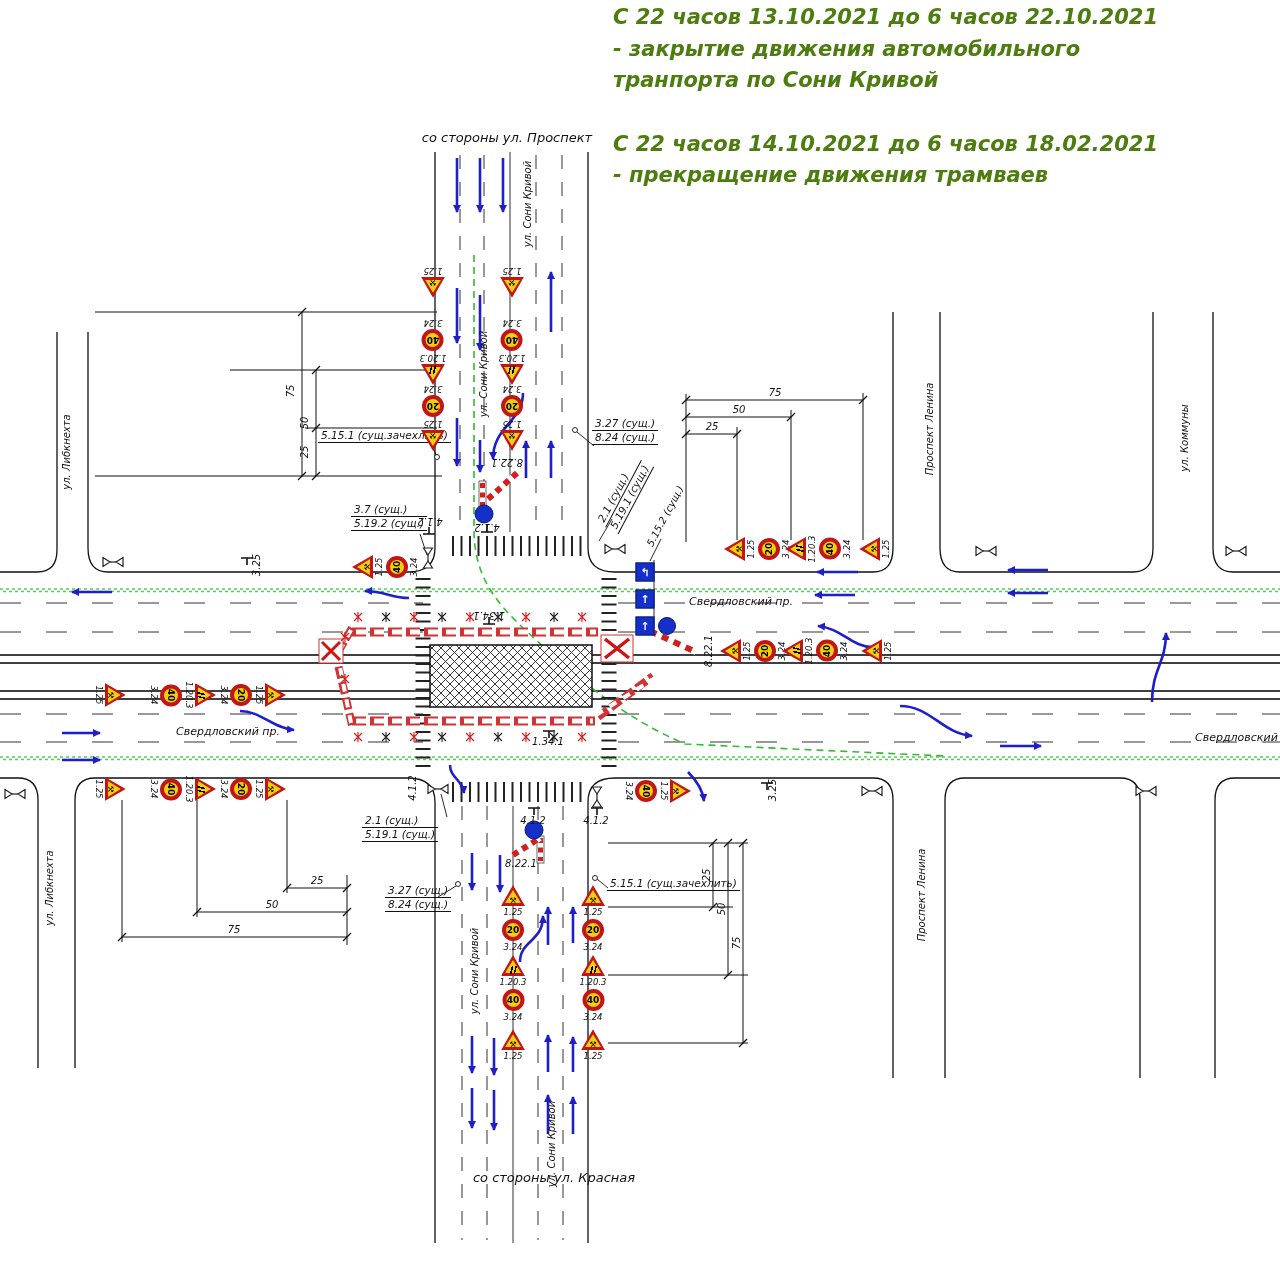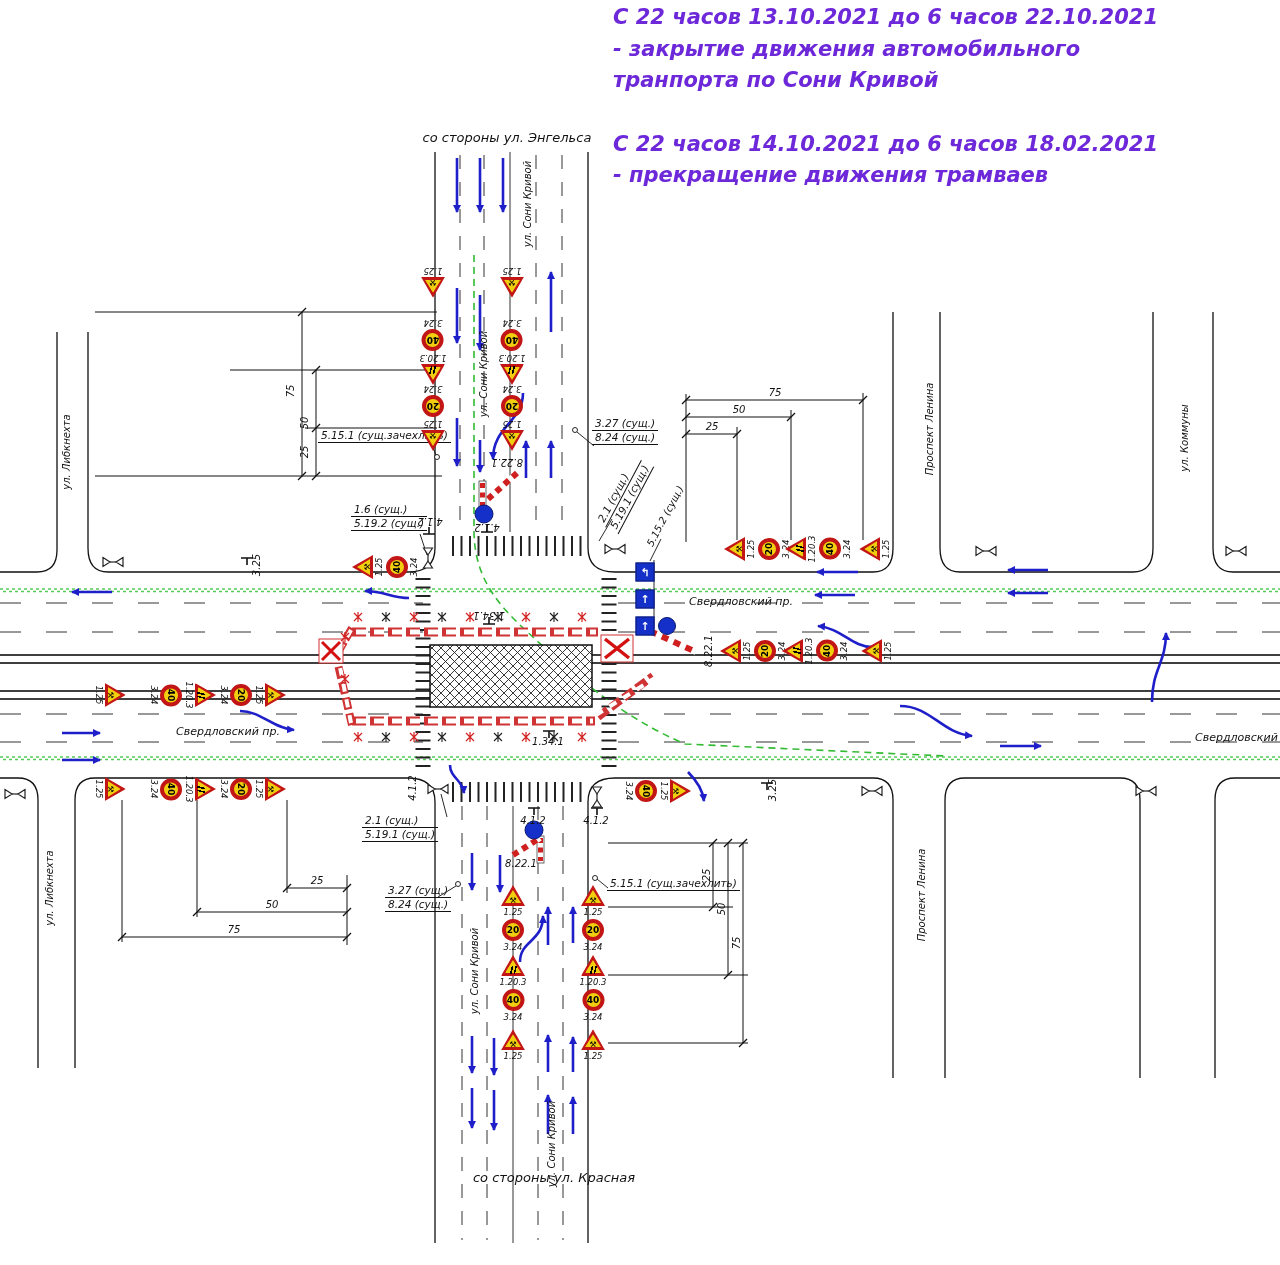--- a/index.html
+++ b/index.html
@@ -1,20 +1,20 @@
 <!DOCTYPE html>
 <html><head>
 <meta charset="utf-8">
 <style>
   html,body{margin:0;padding:0;background:#fff;}
   #stage{position:relative;width:1280px;height:1265px;background:#fff;overflow:hidden;
          font-family:"DejaVu Sans",sans-serif;}
   #linework{position:absolute;left:0;top:0;z-index:1;}
   .notice{position:absolute;left:613px;top:2px;width:545px;z-index:4;
-          font:italic 700 21px "DejaVu Sans",sans-serif;color:#6d28d9;line-height:1.5;}
+          font:italic 700 21px "DejaVu Sans",sans-serif;color:#4d7c0f;line-height:1.5;}
   .notice p{margin:0 0 32px 0;}
   .t{position:absolute;z-index:4;font:italic 11px "DejaVu Sans",sans-serif;color:#111;
      white-space:nowrap;transform:translate(-50%,-50%);}
   .sm{font-size:10px;}
   .dimt{font-size:10px;}
   .r90{transform:translate(-50%,-50%) rotate(-90deg);}
   .r180{transform:translate(-50%,-50%) rotate(180deg);}
   .r62{transform:translate(-50%,-50%) rotate(-62deg);}
   .ann{position:absolute;z-index:4;font:italic 10.5px "DejaVu Sans",sans-serif;color:#111;white-space:nowrap;}
   .ann .ln{display:block;border-bottom:1px solid #111;padding:0 3px 1px;}
@@ -287,21 +287,21 @@
     <use href="#tbar" transform="translate(247,558)"></use>
         <use href="#tbar" transform="translate(767,783)"></use>
   </g>
 </svg>
 
 <div class="notice">
   <p>С 22 часов 13.10.2021 до 6 часов 22.10.2021 - закрытие движения автомобильного транпорта по Сони Кривой</p>
   <p>С 22 часов 14.10.2021 до 6 часов 18.02.2021 - прекращение движения трамваев</p>
 </div>
 
-<div class="t" style="left:507px;top:137px;font-size:13px">со стороны ул. Энгельса</div>
+<div class="t" style="left:507px;top:137px;font-size:13px">со стороны ул. Проспект</div>
 <div class="t" style="left:554px;top:1177px;font-size:13px">со стороны ул. Красная</div>
 <div class="t r90 sm" style="left:527px;top:204px">ул. Сони Кривой</div>
 <div class="t r90 sm" style="left:483px;top:374px">ул. Сони Кривой</div>
 <div class="t r90 sm" style="left:474px;top:971px">ул. Сони Кривой</div>
 <div class="t r90 sm" style="left:551px;top:1144px">ул. Сони Кривой</div>
 <div class="t r90 sm" style="left:66px;top:452px">ул. Либкнехта</div>
 <div class="t r90 sm" style="left:49px;top:888px">ул. Либкнехта</div>
 <div class="t r90 sm" style="left:929px;top:429px">Проспект Ленина</div>
 <div class="t r90 sm" style="left:921px;top:895px">Проспект Ленина</div>
 <div class="t r90 sm" style="left:1184px;top:438px">ул. Коммуны</div>
@@ -323,21 +323,21 @@
 <div class="t r90 dimt" style="left:736px;top:943px">75</div>
 
 <div class="ann" style="left:318px;top:429px">
   <span class="ln">5.15.1 (сущ.зачехлить)</span>
     </div>
 <div class="ann" style="left:592px;top:417px">
   <span class="ln">3.27 (сущ.)</span>
   <span class="ln">8.24 (сущ.)</span>
     </div>
 <div class="ann" style="left:351px;top:503px">
-  <span class="ln">1.6 (сущ.)</span>
+  <span class="ln">3.7 (сущ.)</span>
   <span class="ln">5.19.2 (сущ.)</span>
     </div>
 <div class="ann r62" style="left:624px;top:494px">
   <span class="ln">2.1 (сущ.)</span>
   <span class="ln">5.19.1 (сущ.)</span>
     </div>
 <div class="t r62 sm" style="left:665px;top:516px">5.15.2 (сущ.)</div>
 <div class="t r180 sm" style="left:507px;top:462px">8.22.1</div>
 <div class="t r180 sm" style="left:487px;top:527px">4.1.2</div>
 <div class="t r180 sm" style="left:430px;top:521px">4.1.2</div>

